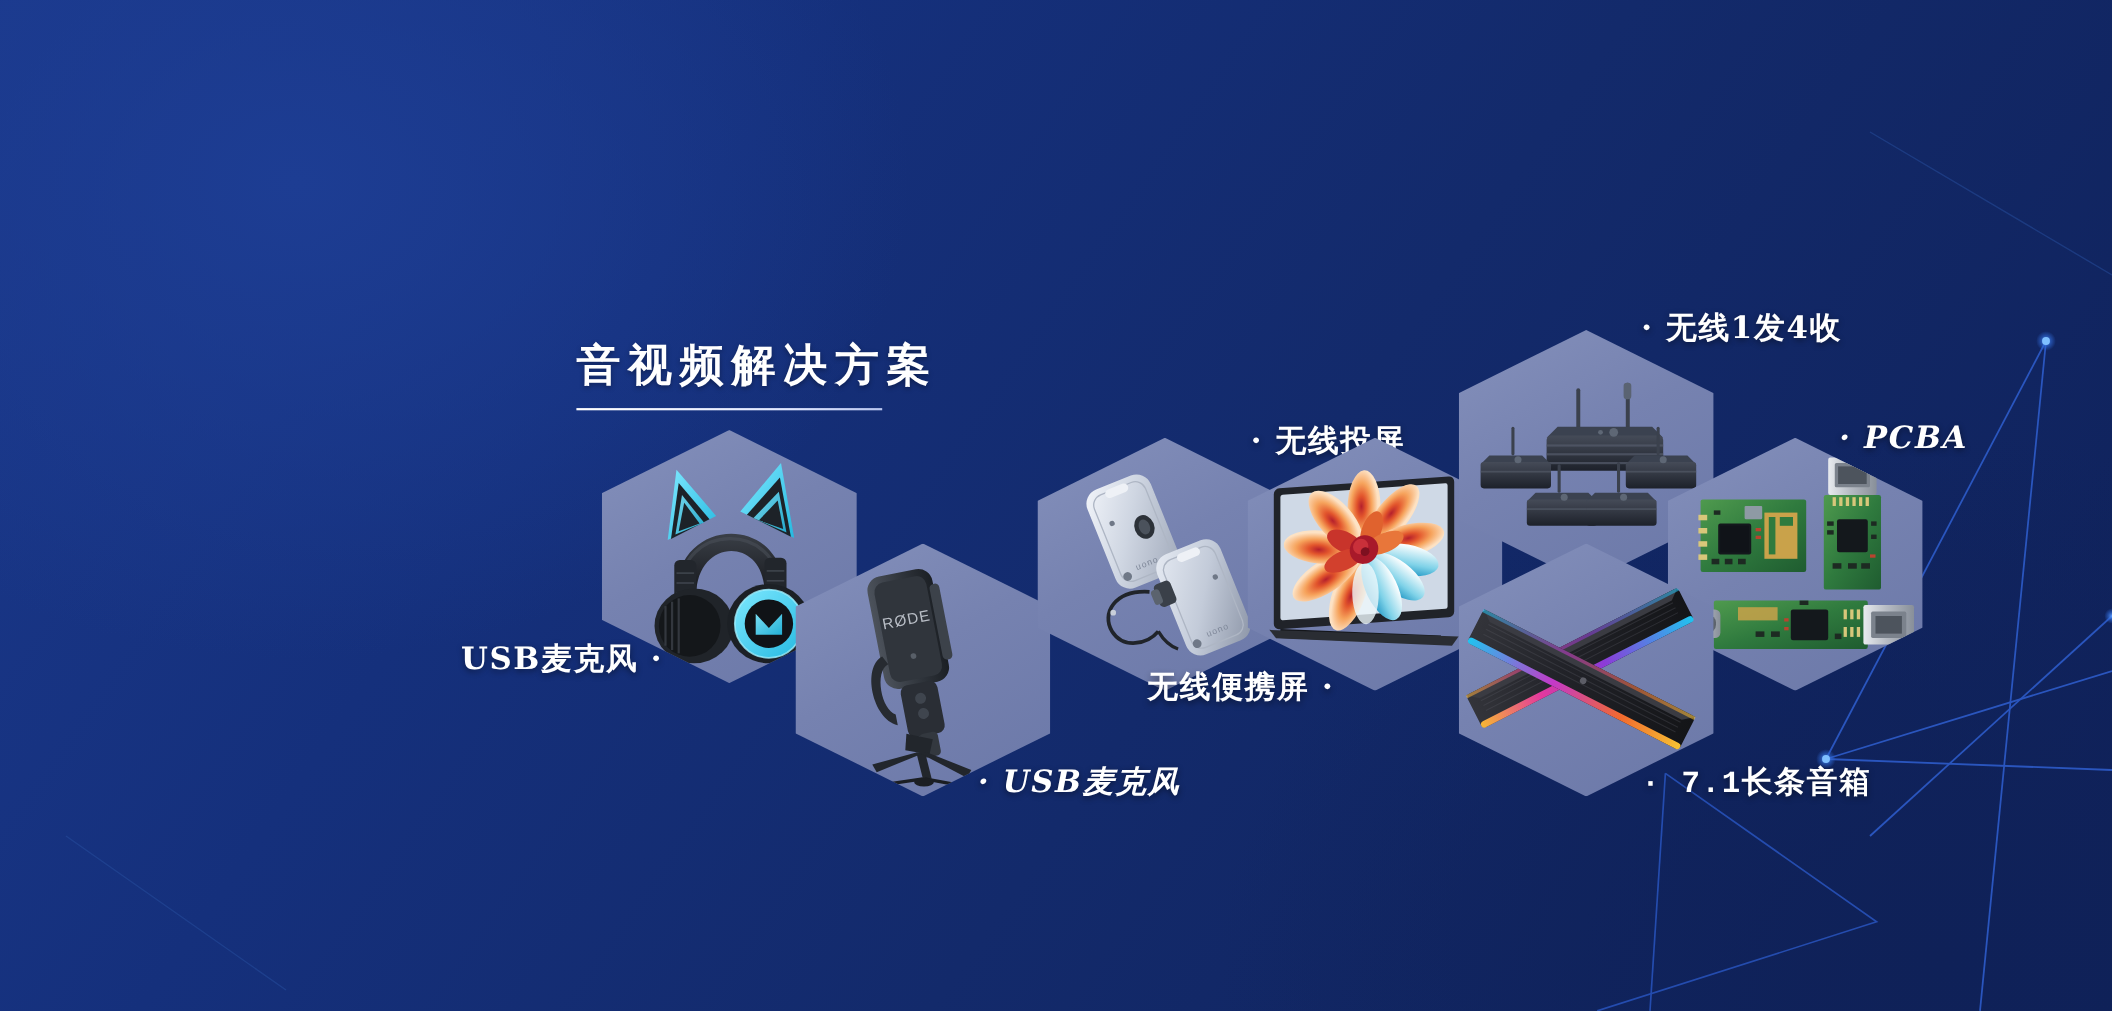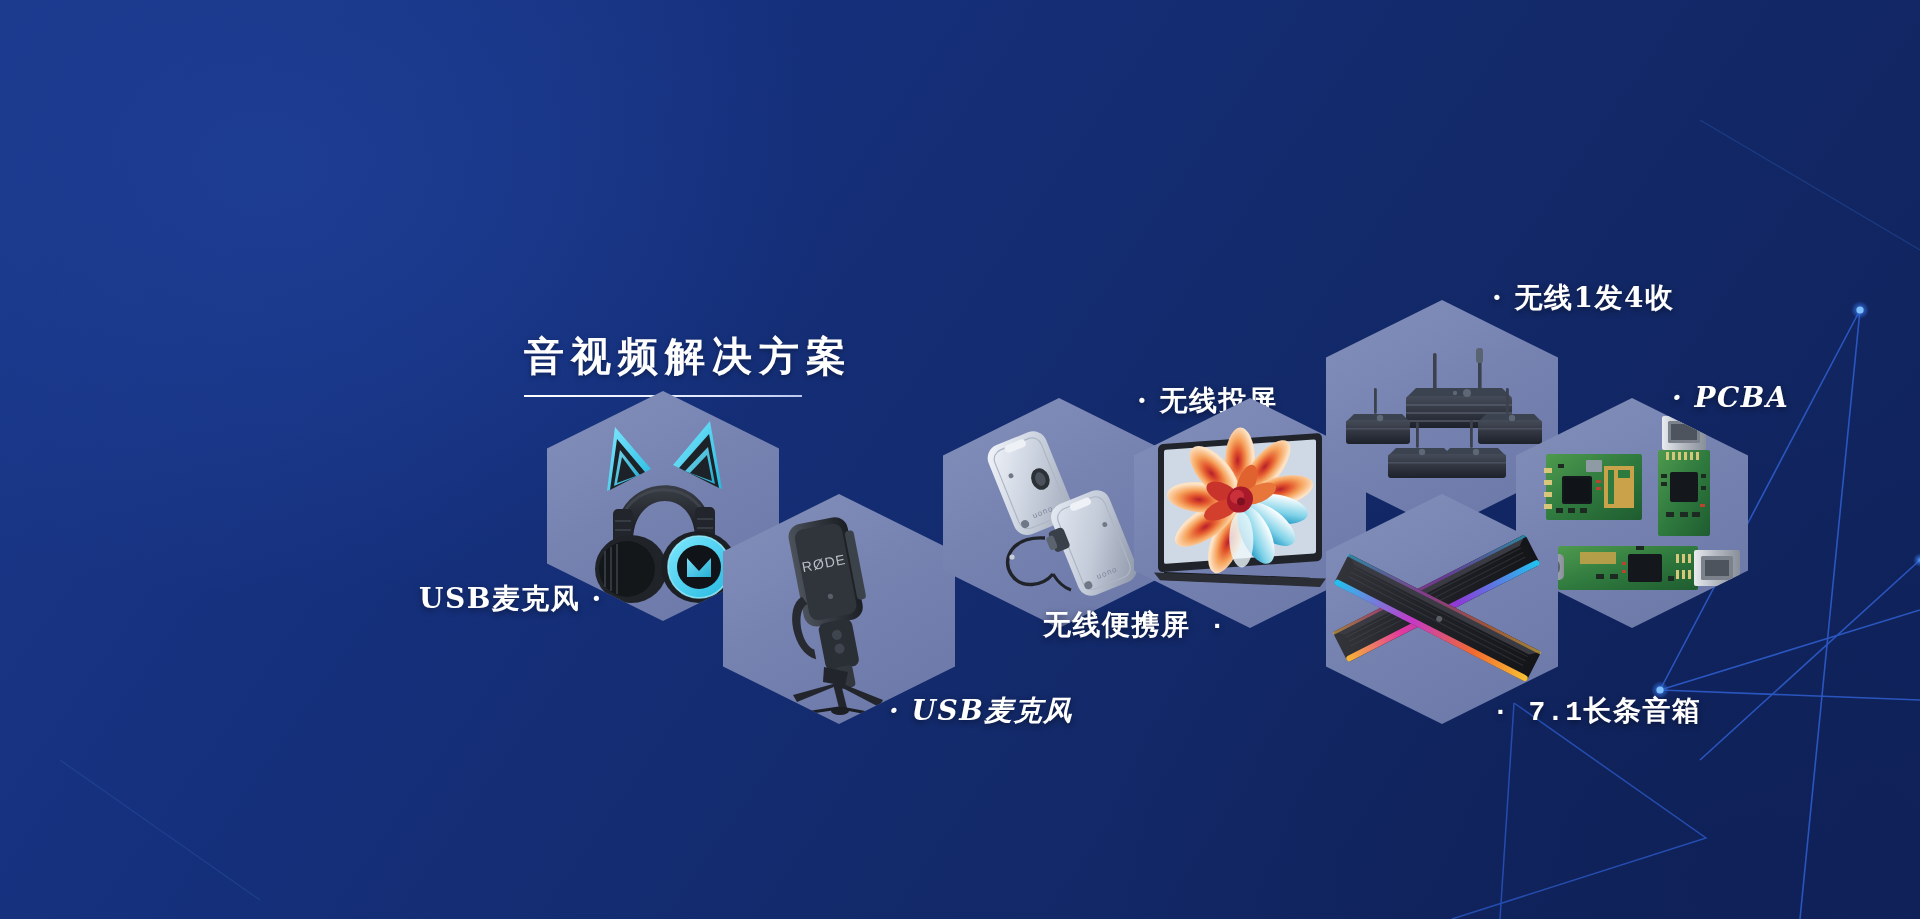--- a/index.html
+++ b/index.html
@@ -19,21 +19,20 @@
   }
   .bg-lines{ position:absolute; inset:0; pointer-events:none; }
   
   .title-wrap{ position:absolute; left:524px; top:312px; }
   .title{
     font-size:40px; font-weight:700; color:#ffffff;
     letter-spacing:7px; line-height:1;
     font-family:"DejaVu Serif", serif;
     text-shadow:0 2px 5px rgba(0,0,0,.35);
     white-space:nowrap;
-    margin-top:24px;
   }
   .title-rule{
     margin-top:19px; width:278px; height:2px;
     background:linear-gradient(90deg,#ffffff 0%,#dfe6ff 70%,#b9c6ef 100%);
   }
   
   .hex{
     position:absolute;
     clip-path:polygon(50% 0%,100% 25%,100% 75%,50% 100%,0% 75%,0% 25%);
     overflow:hidden;
@@ -289,21 +288,21 @@
           </g>
           <circle cx="0" cy="-2" r="13" fill="#a8192a"></circle>
           <circle cx="-3" cy="-5" r="7" fill="#c9303a"></circle>
           <circle cx="1" cy="0" r="4" fill="#7d1020"></circle>
         </g>
 
         <path d="M20 176 L192 194 L186 202 L26 184 Z" fill="#2a2d33"></path>
       </g>
     </svg>
   </div>
-  <div class="lbl" style="left:1043px; top:606px;font-family:Liberation Mono, monospace;">
+  <div class="lbl" style="left:1043px; top:606px;">
     <span>无线便携屏 ·</span>
   </div>
 
   <div class="hex" style="left:1326px; top:300px; width:232px; height:230px;">
     <div class="hex-bg"></div>
     <svg class="art" viewBox="0 0 232 230">
       <defs>
         <linearGradient id="boxG" x1="0" y1="0" x2="0" y2="1">
           <stop offset="0%" stop-color="#454b58"></stop>
             <stop offset="100%" stop-color="#1d212a"></stop>

